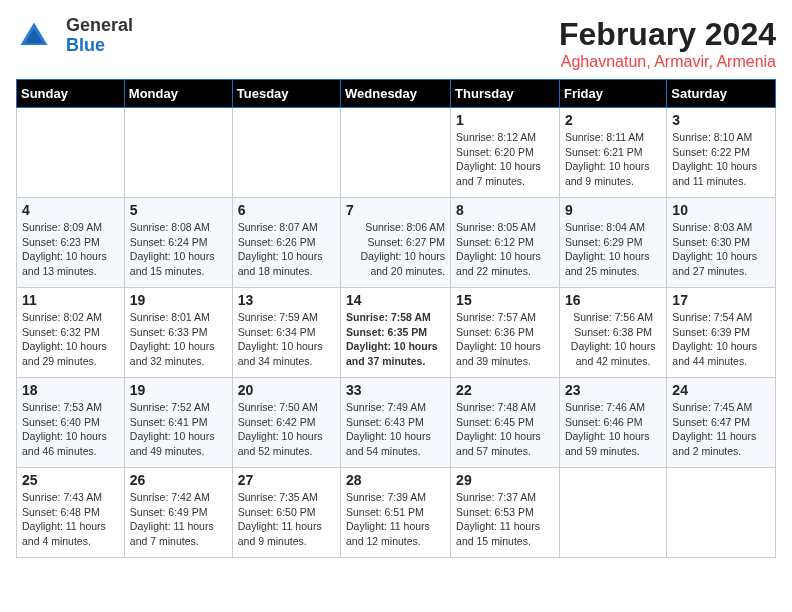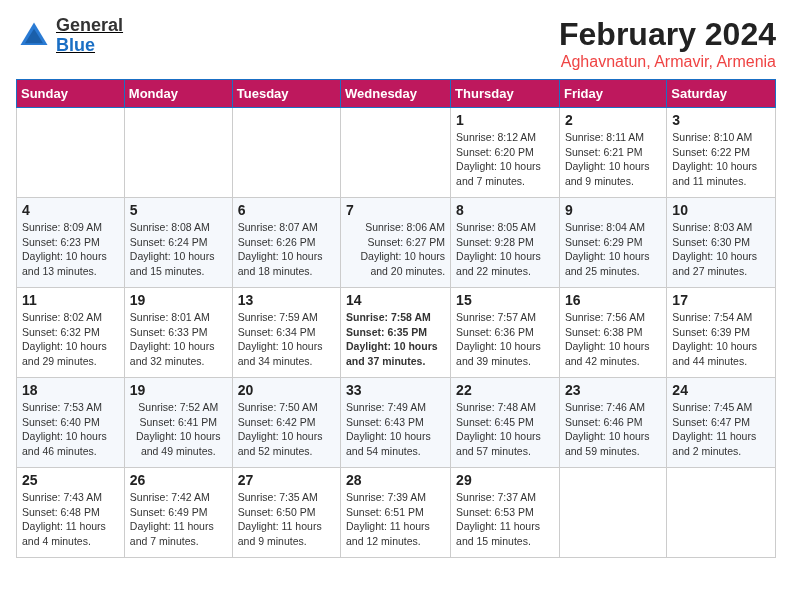--- a/index.html
+++ b/index.html
@@ -12,22 +12,21 @@
     }
     .header-area {
       display: flex;
       justify-content: space-between;
       align-items: flex-start;
       margin-bottom: 8px;
     }
     .logo {
       display: flex;
       align-items: center;
-      gap: 4px;
-      text-decoration: underline;
+      gap: 14px;
     }
     .logo-text {
       display: flex;
       flex-direction: column;
       font-size: 18px;
       font-weight: bold;
       line-height: 1.1;
     }
     .logo-general { color: #333; }
     .logo-blue { color: #1a6fc4; }
@@ -84,21 +83,21 @@
     .empty-cell {
       background: #f9f9f9;
     }
     tr:nth-child(even) td {
       background: #f5f8fc;
     }
     tr:nth-child(odd) td {
       background: #fff;
     }
     .calendar thead tr th {
-      background: #be185d;
+      background: #000000;
     }
   </style>
 </head>
 <body>
 
 <div class="header-area">
   <div class="logo">
     <svg class="logo-icon" viewBox="0 0 40 40">
       <polygon points="20,5 35,30 5,30" fill="#2a7bd4"></polygon>
       <polygon points="20,12 30,28 10,28" fill="#1a5faa"></polygon>
@@ -179,21 +178,21 @@
         <td>
           <div class="day-number">7</div>
           <div class="day-info" style="white-space: pre-line; text-align: right;">Sunrise: 8:06 AM
 Sunset: 6:27 PM
 Daylight: 10 hours
 and 20 minutes.</div>
         </td>
         <td>
           <div class="day-number">8</div>
           <div class="day-info" style="white-space: pre-line;">Sunrise: 8:05 AM
-Sunset: 9:28 PM
+Sunset: 6:12 PM
 Daylight: 10 hours
 and 22 minutes.</div>
         </td>
         <td>
           <div class="day-number">9</div>
           <div class="day-info" style="white-space: pre-line;">Sunrise: 8:04 AM
 Sunset: 6:29 PM
 Daylight: 10 hours
 and 25 minutes.</div>
         </td>
@@ -236,21 +235,21 @@
         </td>
         <td>
           <div class="day-number">15</div>
           <div class="day-info" style="white-space: pre-line;">Sunrise: 7:57 AM
 Sunset: 6:36 PM
 Daylight: 10 hours
 and 39 minutes.</div>
         </td>
         <td>
           <div class="day-number">16</div>
-          <div class="day-info" style="white-space: pre-line;">Sunrise: 7:56 AM
+          <div class="day-info" style="white-space: pre-line; text-align: center;">Sunrise: 7:56 AM
 Sunset: 6:38 PM
 Daylight: 10 hours
 and 42 minutes.</div>
         </td>
         <td>
           <div class="day-number">17</div>
           <div class="day-info" style="white-space: pre-line;">Sunrise: 7:54 AM
 Sunset: 6:39 PM
 Daylight: 10 hours
 and 44 minutes.</div>
@@ -259,21 +258,21 @@
       <tr>
         <td>
           <div class="day-number">18</div>
           <div class="day-info" style="white-space: pre-line;">Sunrise: 7:53 AM
 Sunset: 6:40 PM
 Daylight: 10 hours
 and 46 minutes.</div>
         </td>
         <td>
           <div class="day-number">19</div>
-          <div class="day-info" style="white-space: pre-line; text-align: center;">Sunrise: 7:52 AM
+          <div class="day-info" style="white-space: pre-line;">Sunrise: 7:52 AM
 Sunset: 6:41 PM
 Daylight: 10 hours
 and 49 minutes.</div>
         </td>
         <td>
           <div class="day-number">20</div>
           <div class="day-info" style="white-space: pre-line;">Sunrise: 7:50 AM
 Sunset: 6:42 PM
 Daylight: 10 hours
 and 52 minutes.</div>

